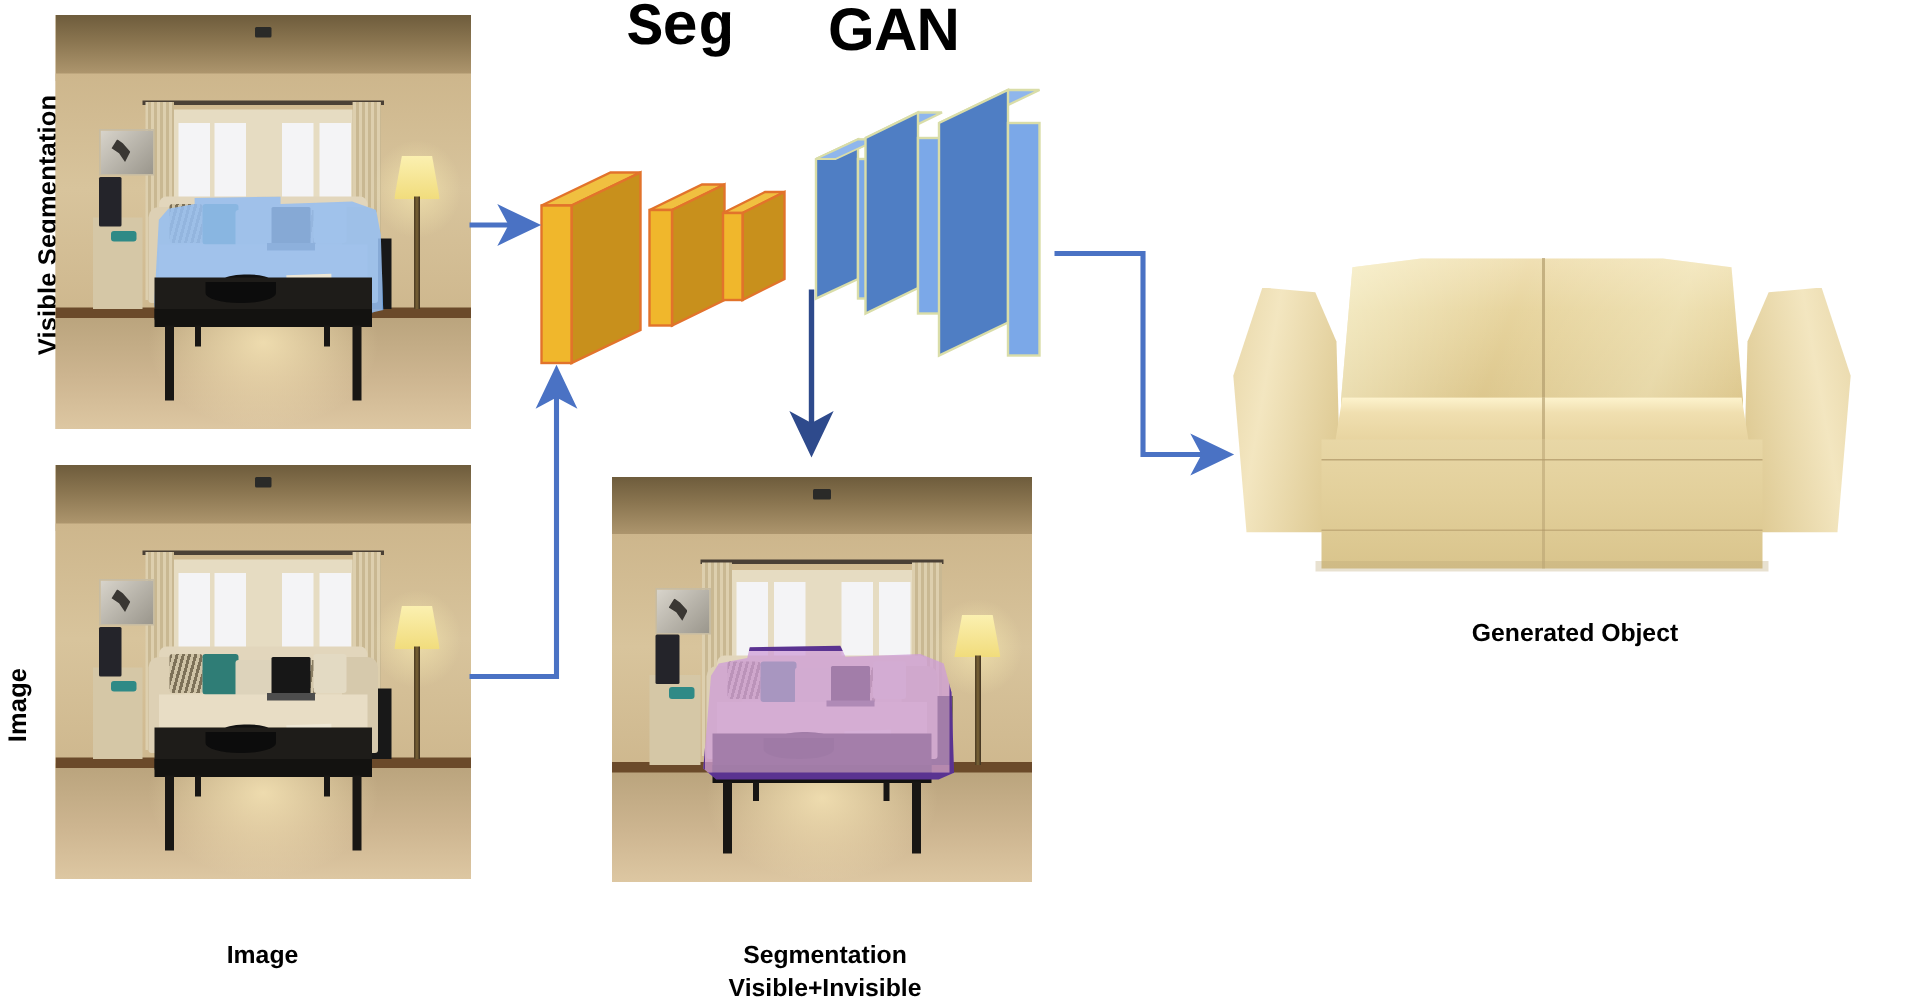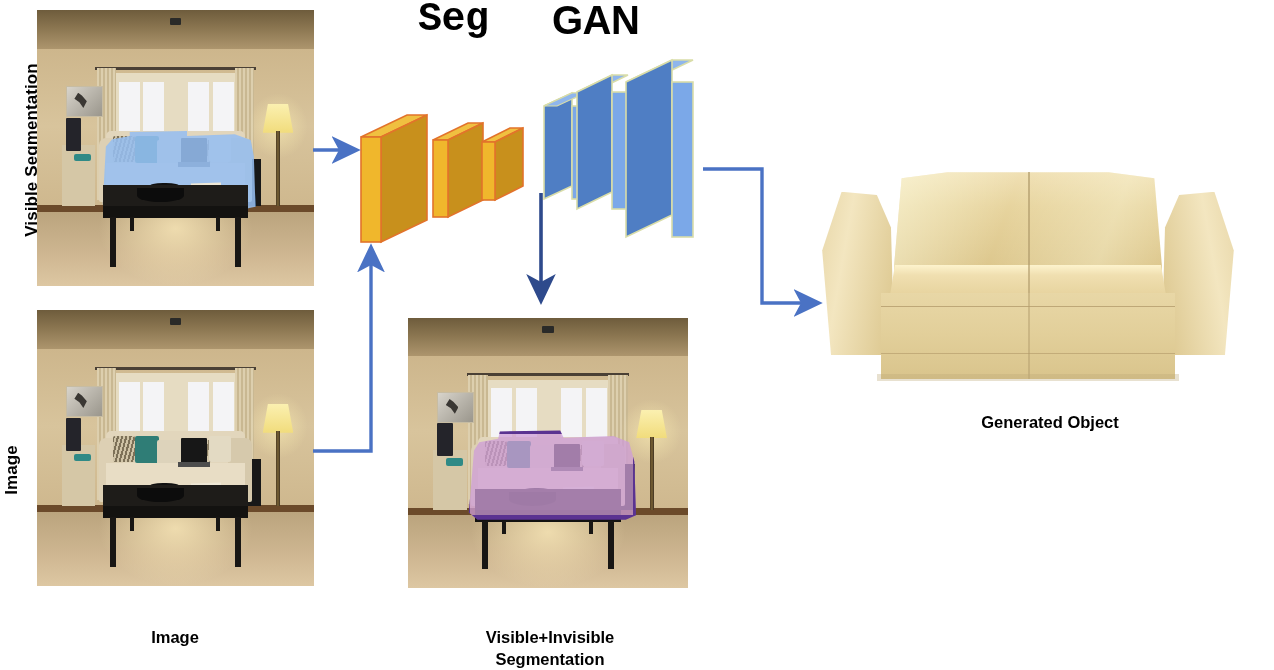--- a/index.html
+++ b/index.html
@@ -322,22 +322,22 @@
   <div class="sc-bowl"></div>
   <div class="sc-table-top2"></div>
   <div class="sc-legL"></div>
   <div class="sc-legR"></div>
   <div class="sc-legLb"></div>
   <div class="sc-legRb"></div>
   <div class="seg-purple"></div>
 </div>
 
 <div class="caption" id="caption-midseg">
+  <div>Segmentation</div>
   <div>Visible+Invisible</div>
-  <div>Segmentation</div>
 </div>
 
 <div class="net-title" id="title-seg">Seg</div>
 <div class="net-title" id="title-gan">GAN</div>
 
 <div class="slab" style="left:355px;top:55px;">
   <svg width="110" height="200" viewBox="0 0 110 200">
 
     <polygon points="6,82 52,60 72,60 26,82" fill="#F0C040" stroke="#E2732B" stroke-width="1.6"></polygon>
 

